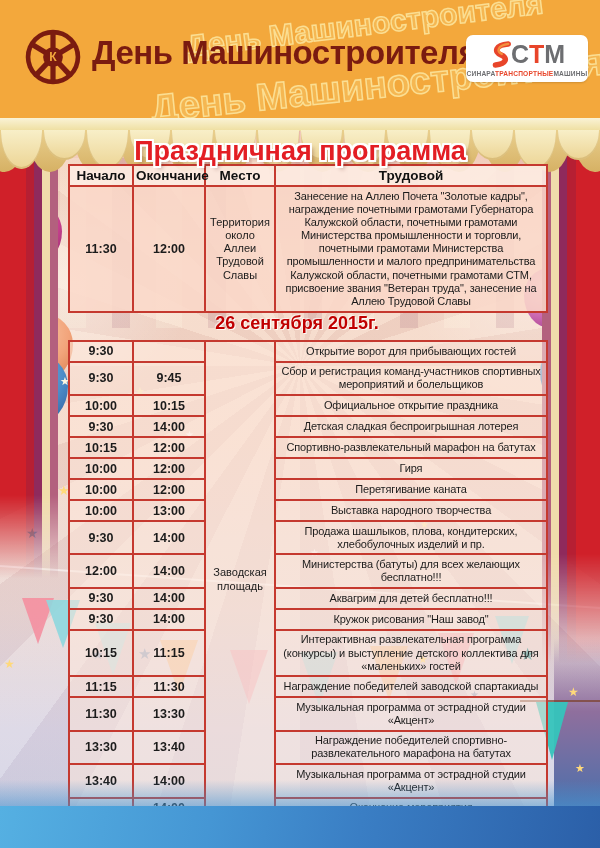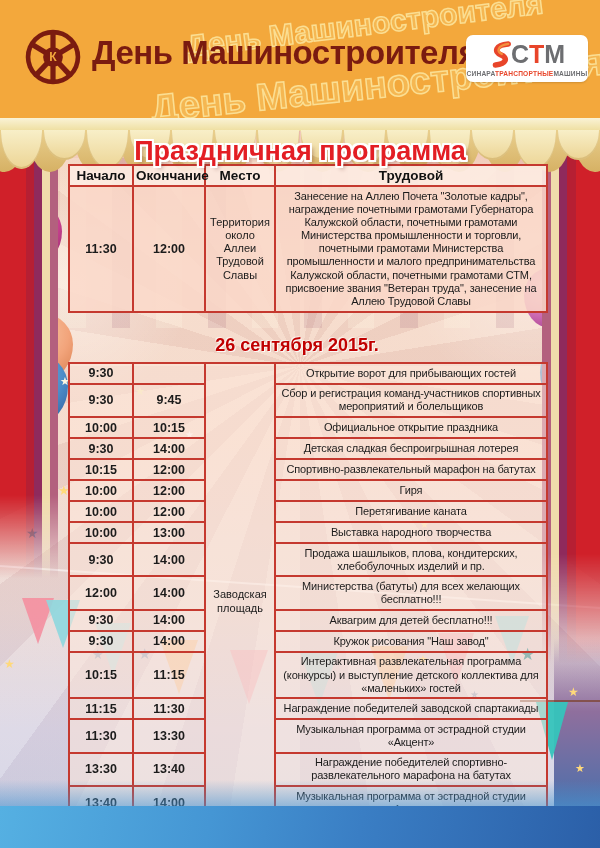--- a/index.html
+++ b/index.html
@@ -58,21 +58,21 @@
   .awn-back i{height:42px;background:linear-gradient(#e9cf8e,#d6b164);}
   .awn-front i{height:30px;background:linear-gradient(#f8efc8,#ecd494);box-shadow:inset 0 -2px 0 rgba(185,145,70,.35);}
   .awn-front i:nth-child(odd){height:39px;}
   .banner-title{position:absolute;top:18px;width:100%;text-align:center;z-index:5;margin:0;
     font-size:27px;font-weight:bold;color:#e31e24;letter-spacing:0;
     text-shadow:-2px -2px 0 #fff,2px -2px 0 #fff,-2px 2px 0 #fff,2px 2px 0 #fff,0 -2px 0 #fff,0 2px 0 #fff,-2px 0 0 #fff,2px 0 0 #fff,3px 3px 4px rgba(90,30,30,.4);}
   
   .content{position:absolute;top:46px;left:57px;width:480px;z-index:4;}
   .date-title{text-align:center;font-size:18px;font-weight:bold;color:#c00000;margin:0 0 6px 0;
     text-shadow:1px 1px 0 rgba(255,255,255,.85),-1px -1px 0 rgba(255,255,255,.6);}
-  .date-title.second{margin-top:22px;}
+  .date-title.second{margin-top:0;}
   table{width:100%;border-collapse:collapse;table-layout:fixed;margin-left:11px;}
   td,th{border:2px solid #c5392f;vertical-align:middle;text-align:center;}
   th{background:rgba(253,235,226,.92);font-size:13.5px;font-weight:bold;padding:2px 2px;color:#111;}
   .t1 td{background:rgba(250,216,201,.85);}
   .t2 td{background:rgba(253,231,219,.55);}
   .time-cell{font-size:12.5px;font-weight:bold;padding:2.5px 2px;}
   .place-cell{font-size:11px;line-height:1.2;padding:2px 3px;}
   .action-cell{font-size:11px;line-height:1.2;letter-spacing:-0.15px;padding:2.5px 5px;}
   
   .footer{position:absolute;bottom:0;left:0;width:600px;height:42px;z-index:5;

